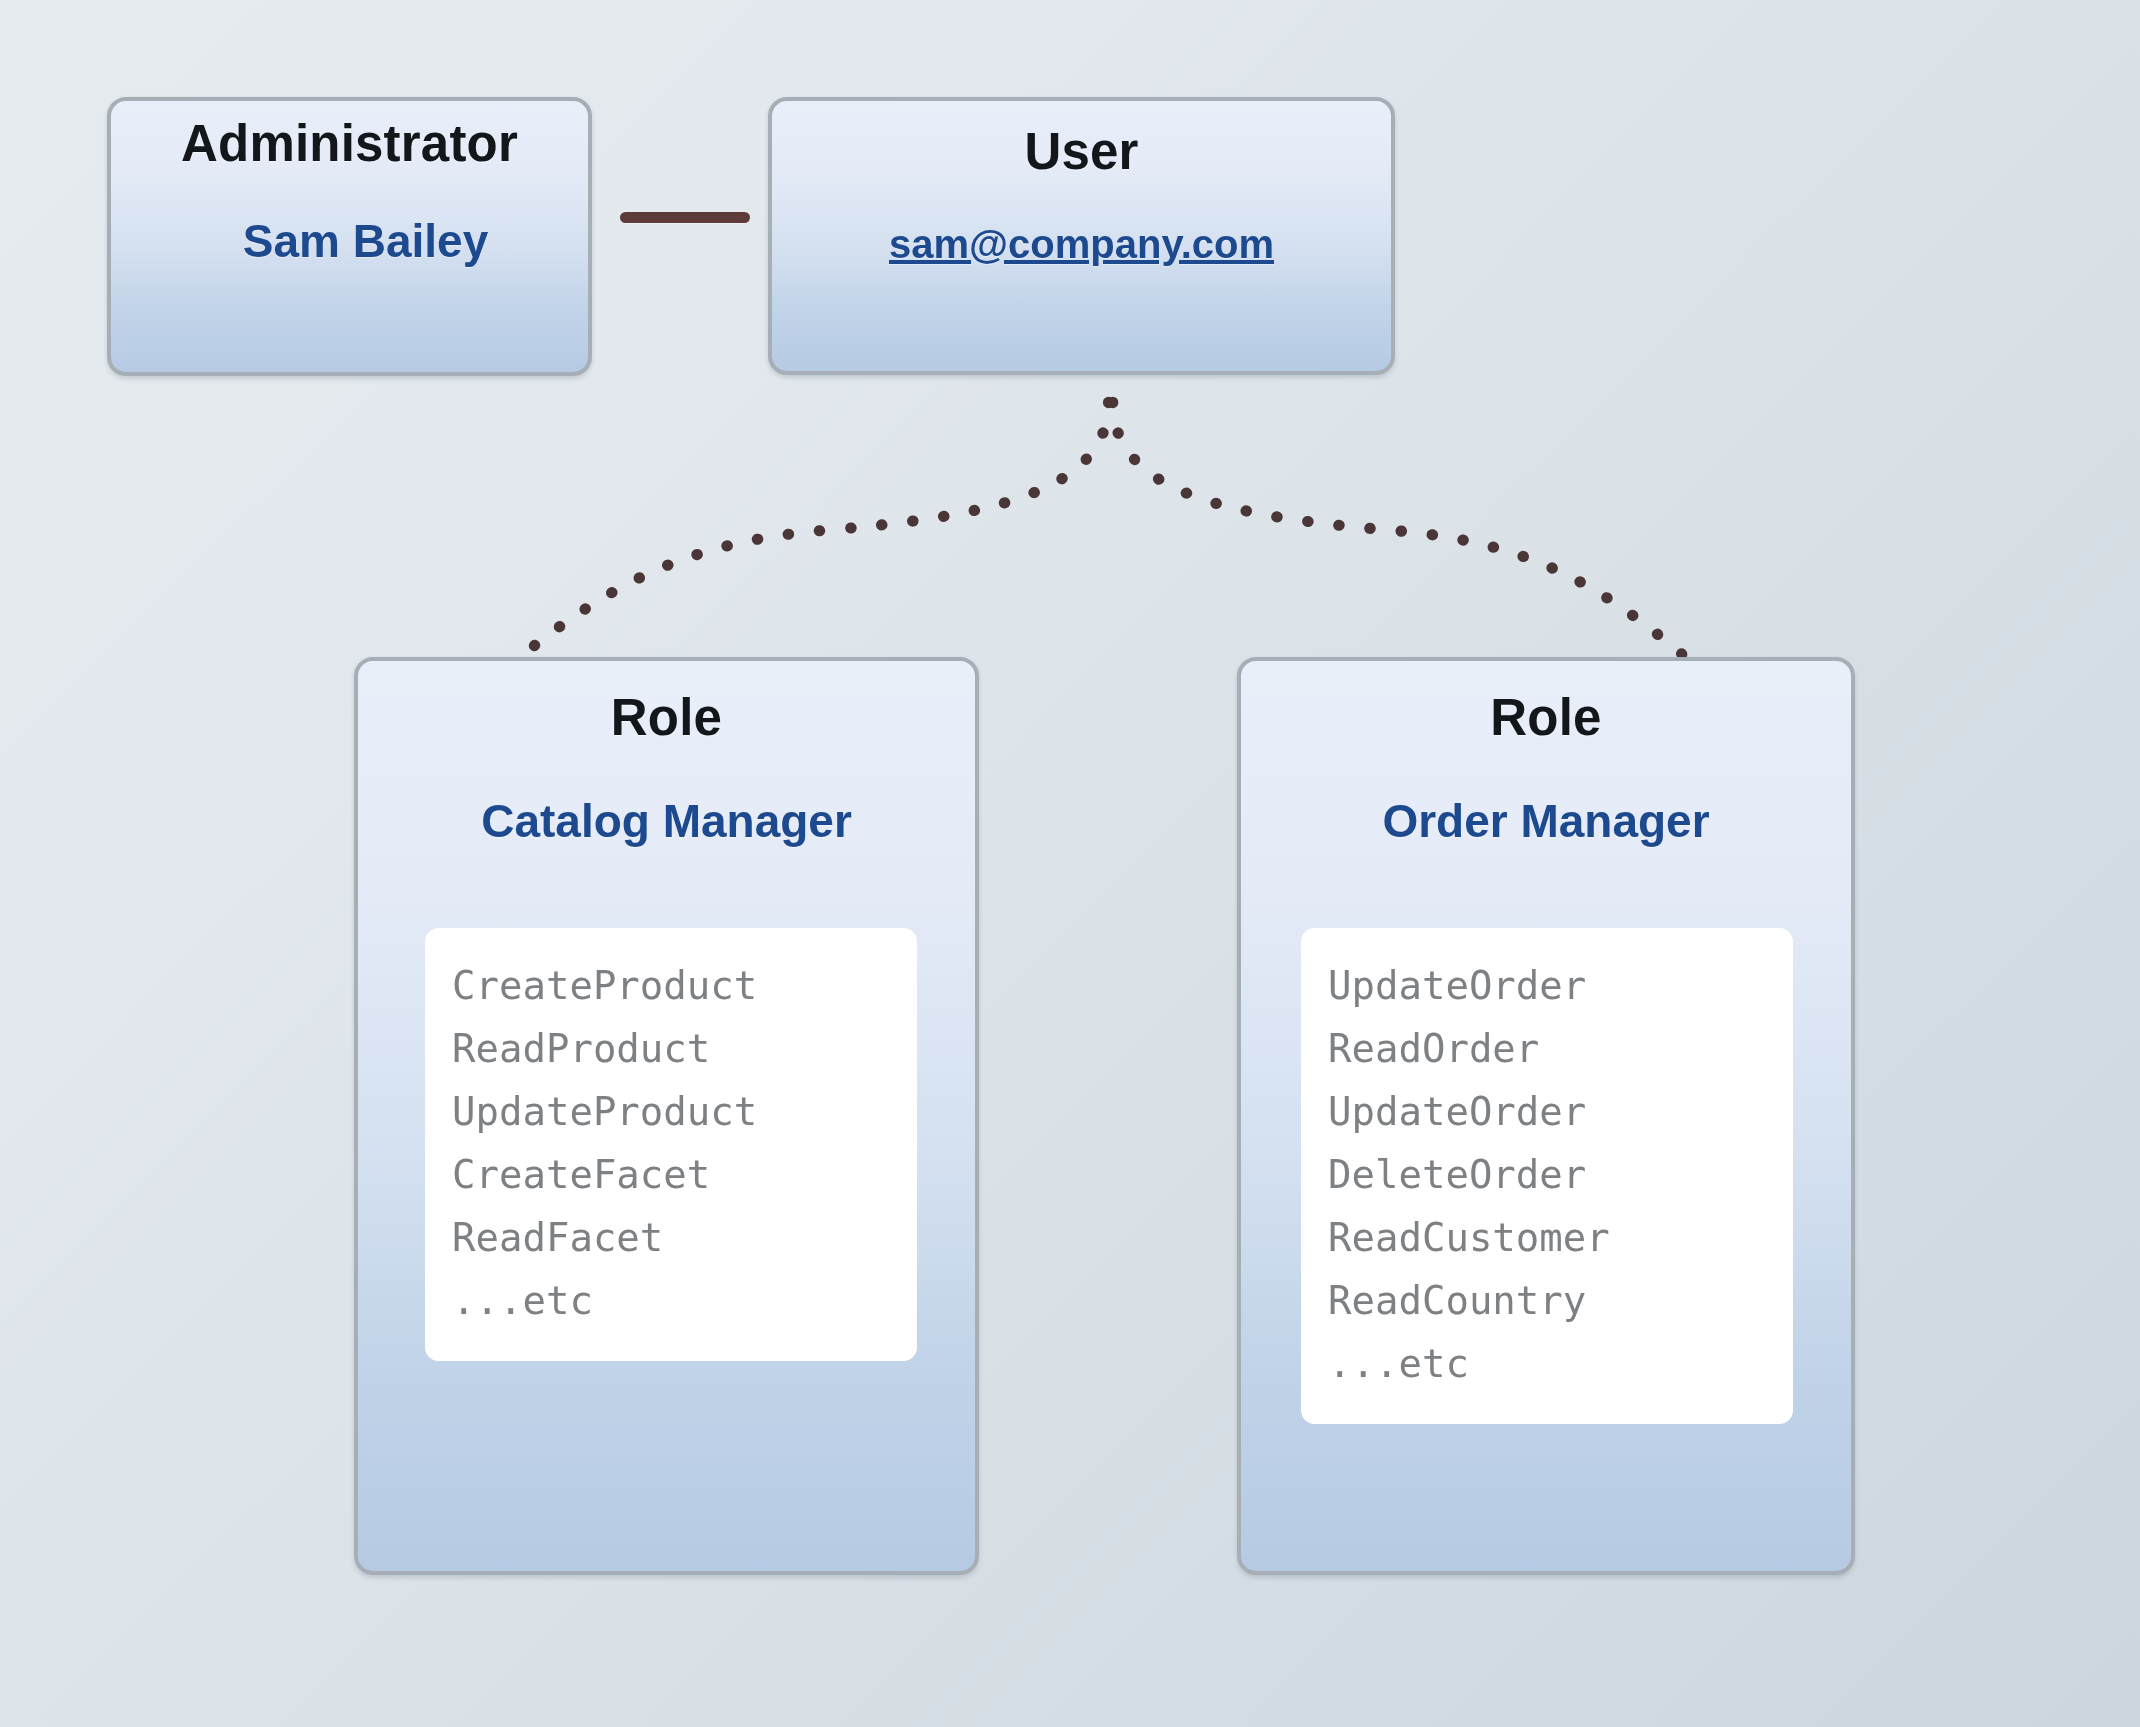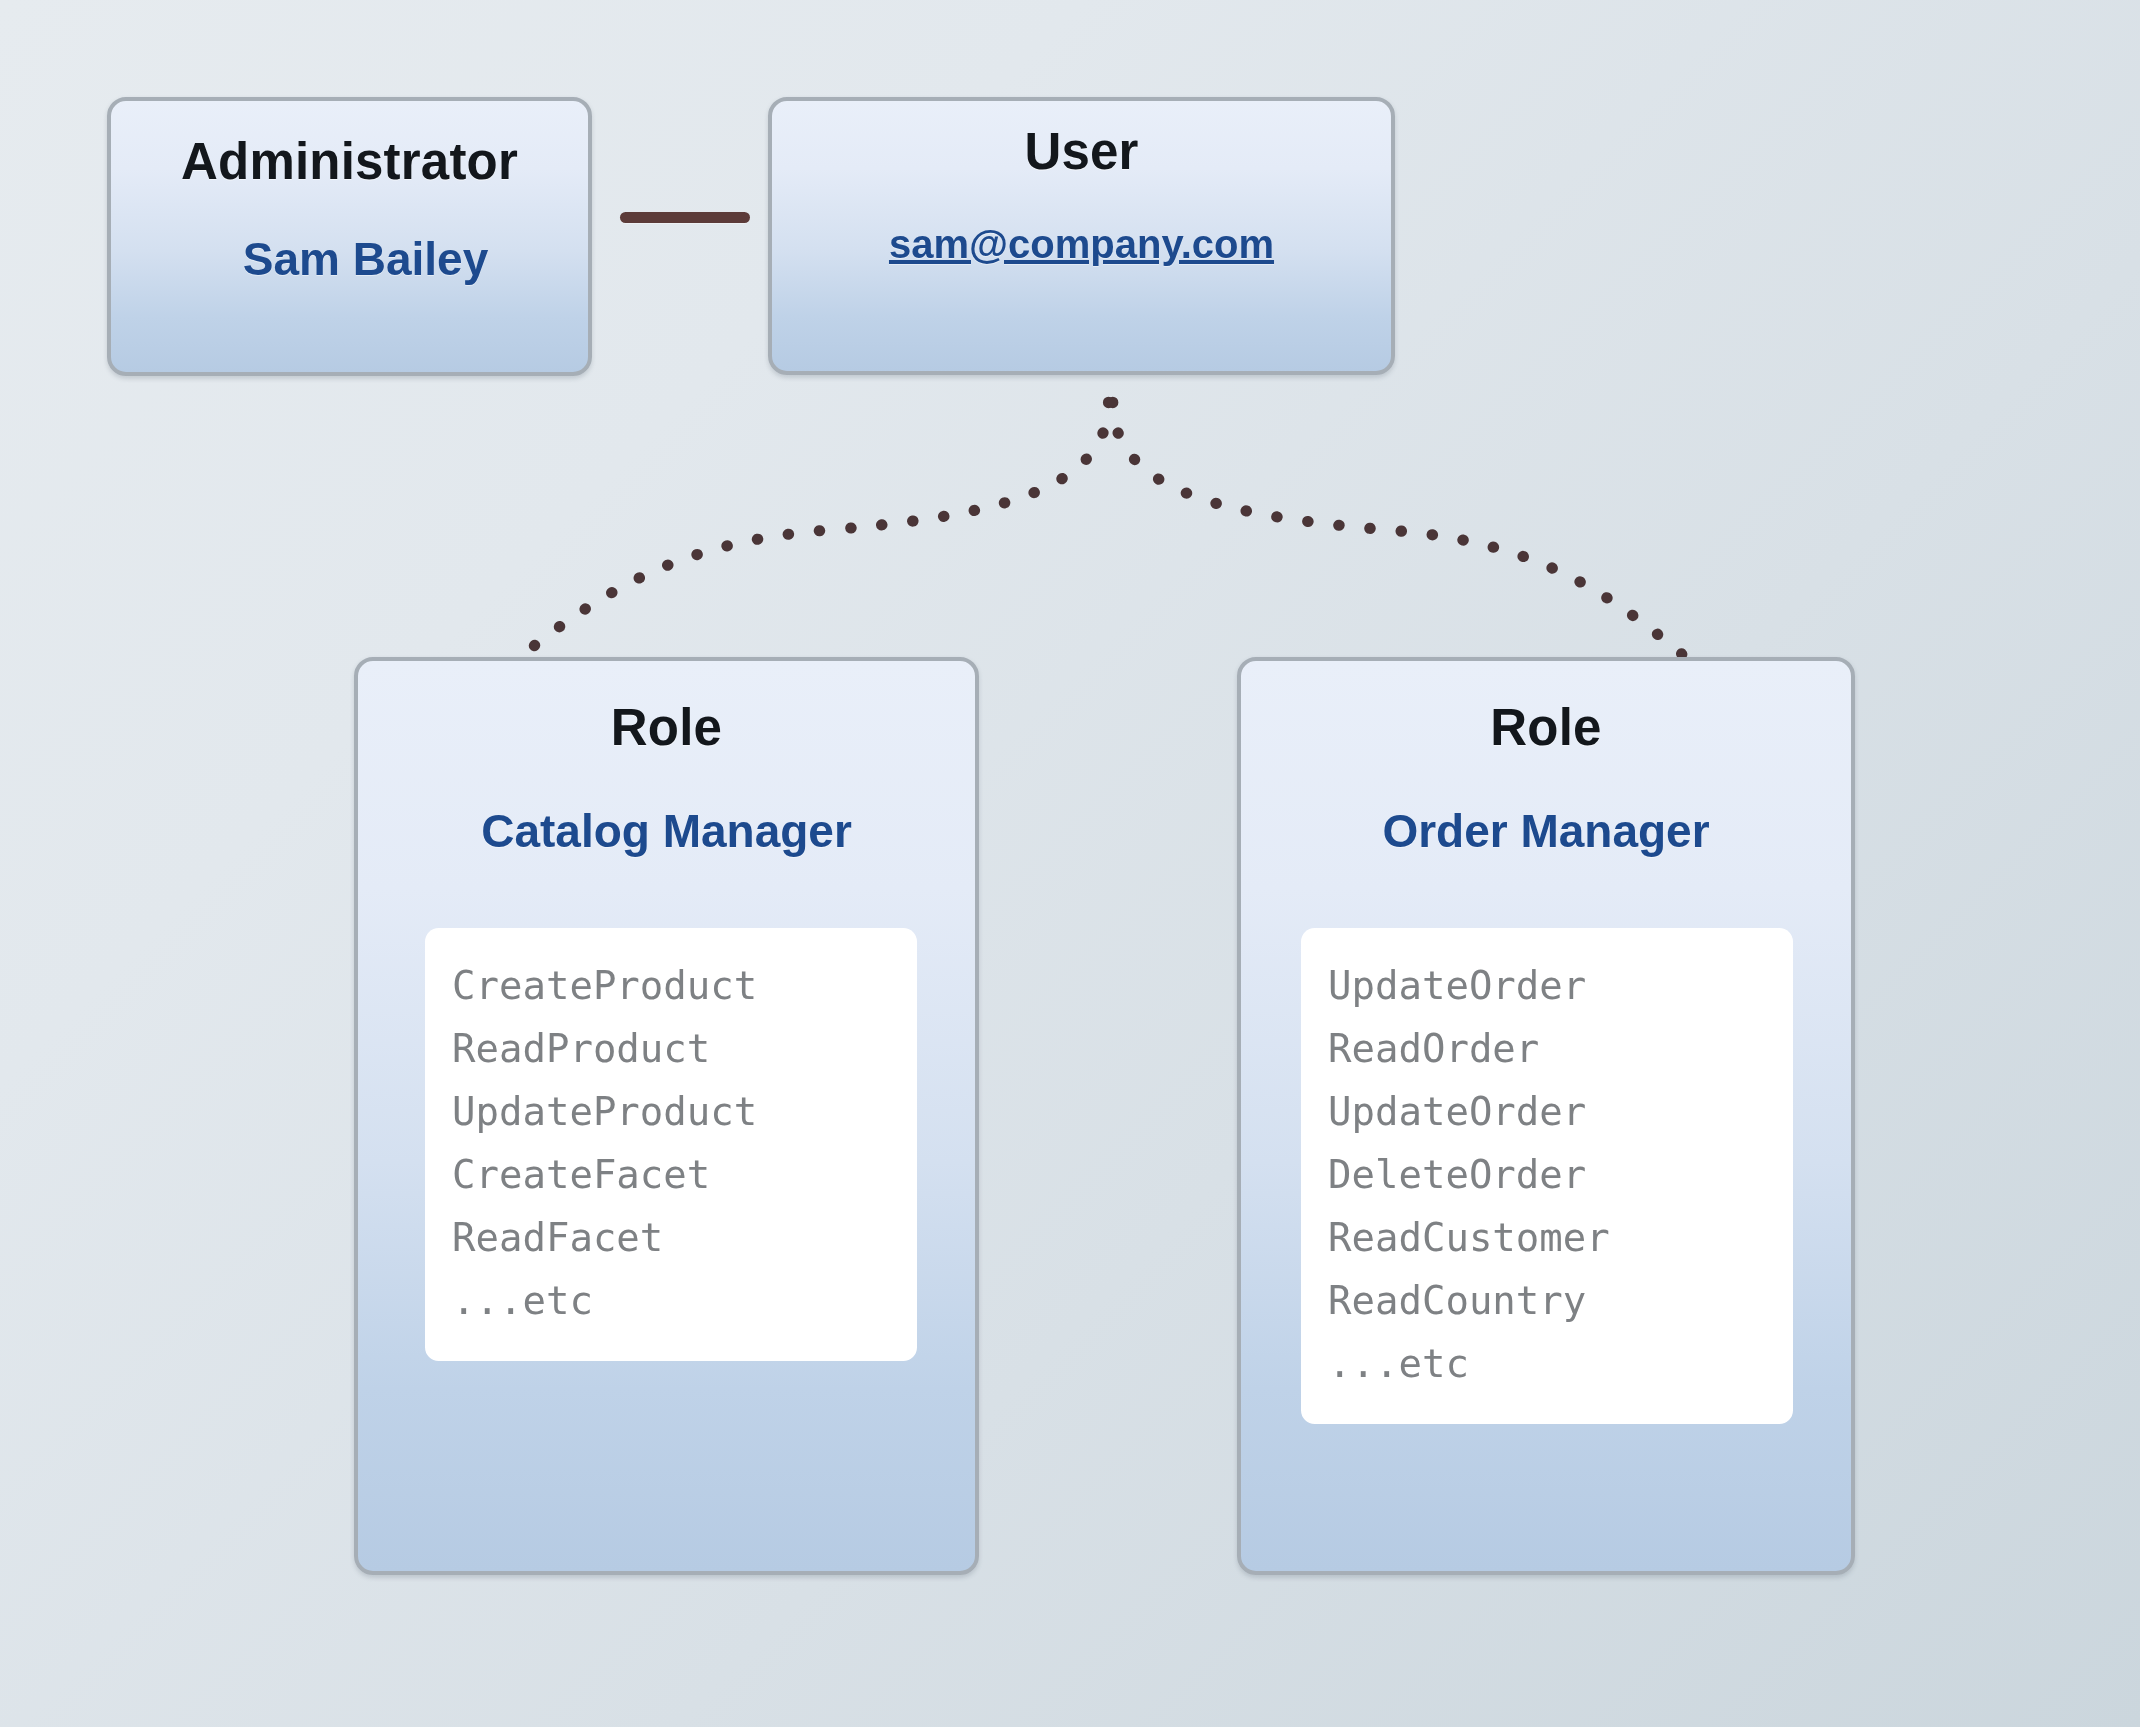--- a/index.html
+++ b/index.html
@@ -41,21 +41,21 @@
     font-weight: bold;
     color: #1d4a8e;
     text-shadow: 0 0.9px 0 rgba(255,255,255,0.45);
   }
 
   
   #admin-node {
     left: 107px;  top: 97px;
     width: 485px; height: 279px;
   }
-  #admin-node .node-type  { font-size: 51px; margin-top: 31px; }
+  #admin-node .node-type  { font-size: 51px; margin-top: 13px; }
   #admin-node .node-value { font-size: 46px; margin-top: 41px; padding-left: 32px; }
 
   #user-node {
     left: 768px;  top: 97px;
     width: 627px; height: 278px;
   }
   #user-node .node-type  { font-size: 51px; margin-top: 20.5px; }
   #user-node .node-value { font-size: 40px; margin-top: 41px; text-decoration: underline; }
 
   
@@ -85,21 +85,21 @@
 
   
   #role-catalog {
     left: 354px;  top: 657px;
     width: 625px; height: 918px;
   }
   #role-order {
     left: 1237px; top: 657px;
     width: 618px; height: 918px;
   }
-  .role .node-type  { font-size: 51px; margin-top: 37px; }
+  .role .node-type  { font-size: 51px; margin-top: 27px; }
   .role .node-value { font-size: 46px; margin-top: 47px; }
 
   .perm-panel {
     position: absolute;
     left: 67px;
     top: 267px;
     width: 492px;
     background: #ffffff;
     border-radius: 13.7px;
     padding: 26px 0 29px 0;

